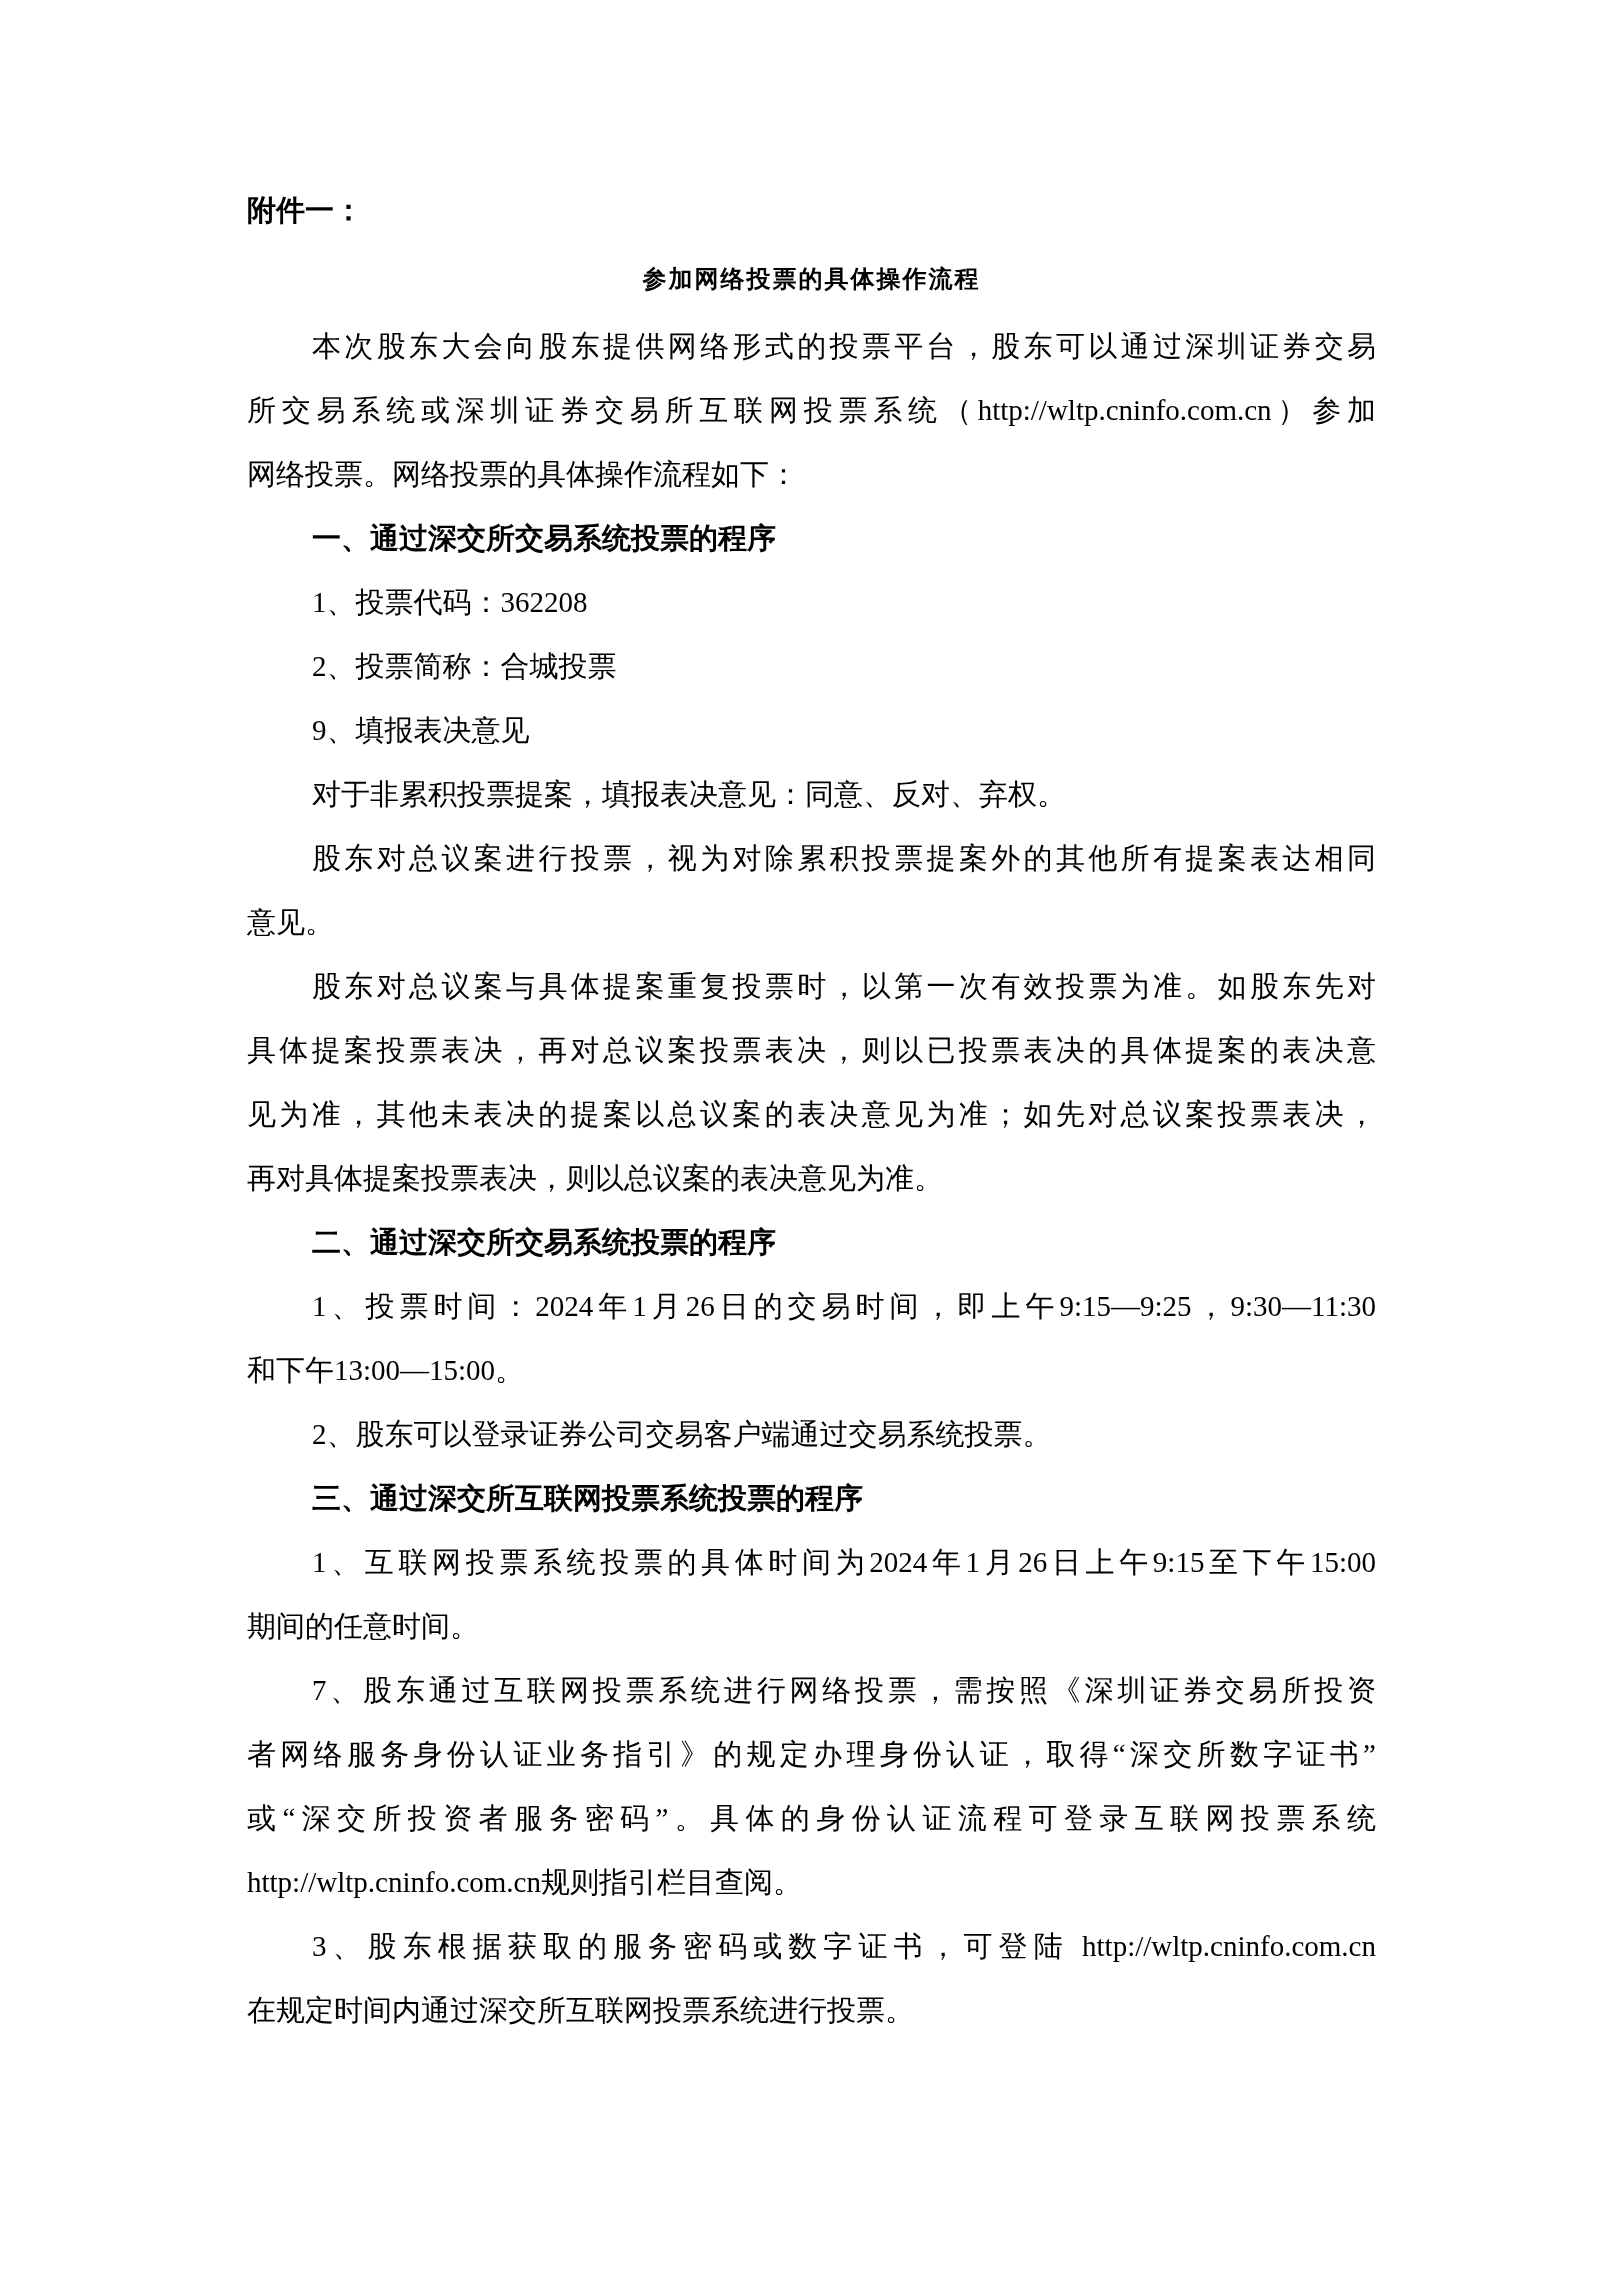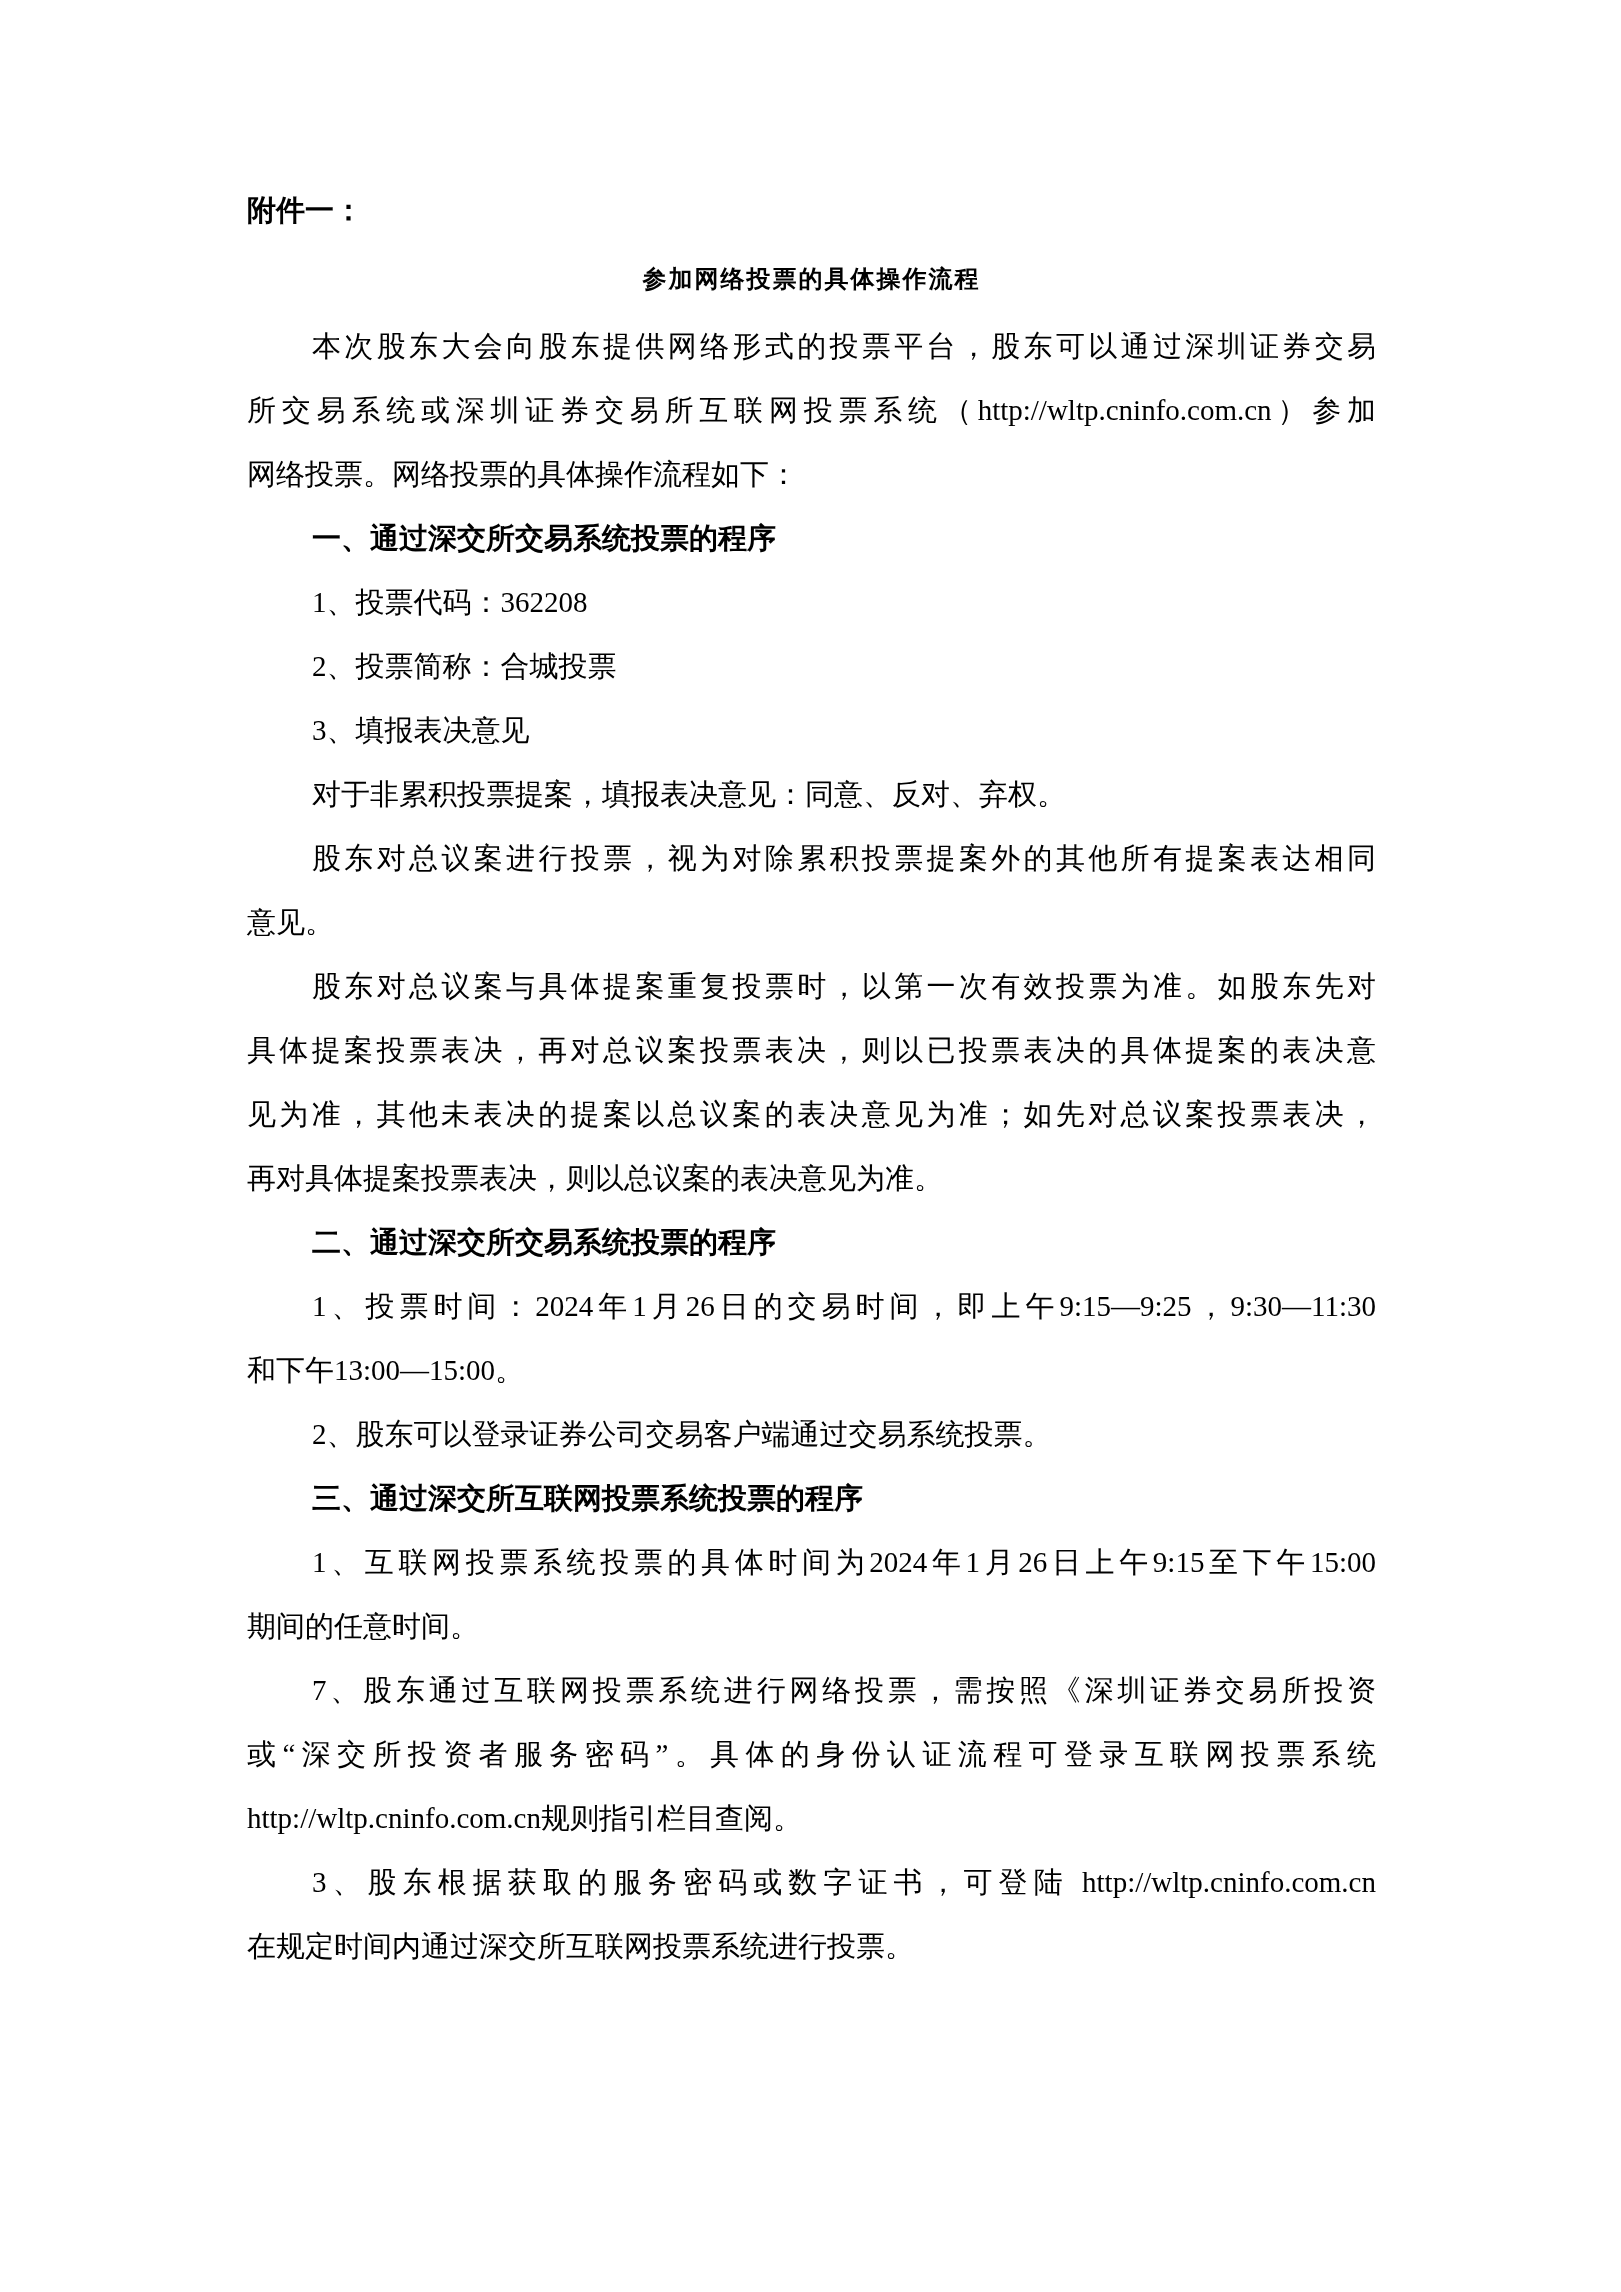--- a/index.html
+++ b/index.html
@@ -52,21 +52,21 @@
   <div class="ln ln-title title bold">参加网络投票的具体操作流程</div>
 
   <div class="ln ind just">本次股东大会向股东提供网络形式的投票平台，股东可以通过深圳证券交易</div>
   <div class="ln just">所交易系统或深圳证券交易所互联网投票系统（http://wltp.cninfo.com.cn）参加</div>
   <div class="ln">网络投票。网络投票的具体操作流程如下：</div>
 
   <div class="ln ind bold">一、通过深交所交易系统投票的程序</div>
 
   <div class="ln ind">1、投票代码：362208</div>
   <div class="ln ind">2、投票简称：合城投票</div>
-  <div class="ln ind">3、填报表决意见</div>
+  <div class="ln ind">9、填报表决意见</div>
 
   <div class="ln ind">对于非累积投票提案，填报表决意见：同意、反对、弃权。</div>
 
   <div class="ln ind just">股东对总议案进行投票，视为对除累积投票提案外的其他所有提案表达相同</div>
   <div class="ln">意见。</div>
 
   <div class="ln ind just">股东对总议案与具体提案重复投票时，以第一次有效投票为准。如股东先对</div>
   <div class="ln just">具体提案投票表决，再对总议案投票表决，则以已投票表决的具体提案的表决意</div>
   <div class="ln just">见为准，其他未表决的提案以总议案的表决意见为准；如先对总议案投票表决，</div>
   <div class="ln">再对具体提案投票表决，则以总议案的表决意见为准。</div>
@@ -77,20 +77,21 @@
   <div class="ln">和下午13:00—15:00。</div>
 
   <div class="ln ind">2、股东可以登录证券公司交易客户端通过交易系统投票。</div>
 
   <div class="ln ind bold">三、通过深交所互联网投票系统投票的程序</div>
 
   <div class="ln ind just">1、互联网投票系统投票的具体时间为2024年1月26日上午9:15至下午15:00</div>
   <div class="ln">期间的任意时间。</div>
 
   <div class="ln ind just">7、股东通过互联网投票系统进行网络投票，需按照《深圳证券交易所投资</div>
+  <div class="ln just">者网络服务身份认证业务指引》的规定办理身份认证，取得“深交所数字证书”</div>
   <div class="ln just">或“深交所投资者服务密码”。具体的身份认证流程可登录互联网投票系统</div>
   <div class="ln">http://wltp.cninfo.com.cn规则指引栏目查阅。</div>
 
   <div class="ln ind just">3、股东根据获取的服务密码或数字证书，可登陆 http://wltp.cninfo.com.cn</div>
   <div class="ln">在规定时间内通过深交所互联网投票系统进行投票。</div>
 
 </div>
 
 
 </body></html>

